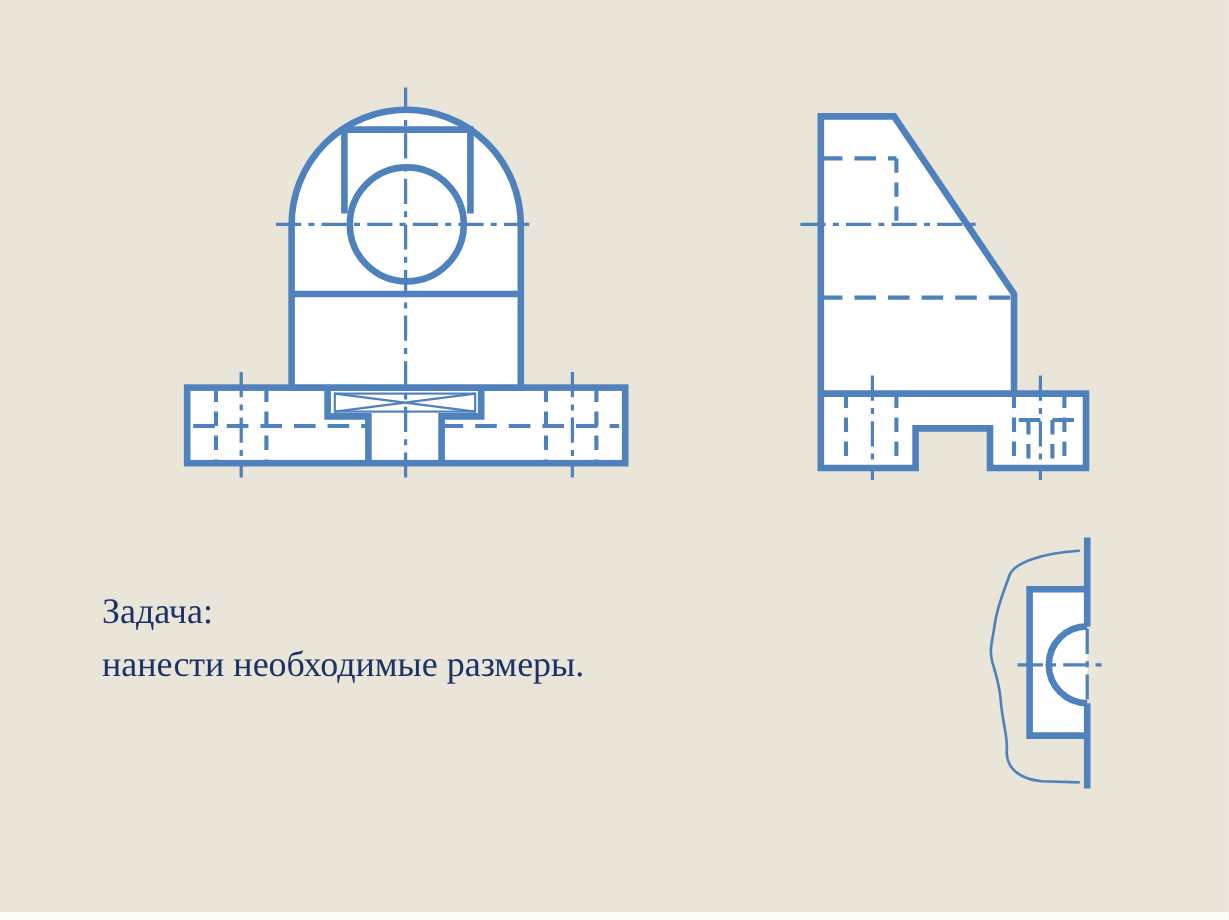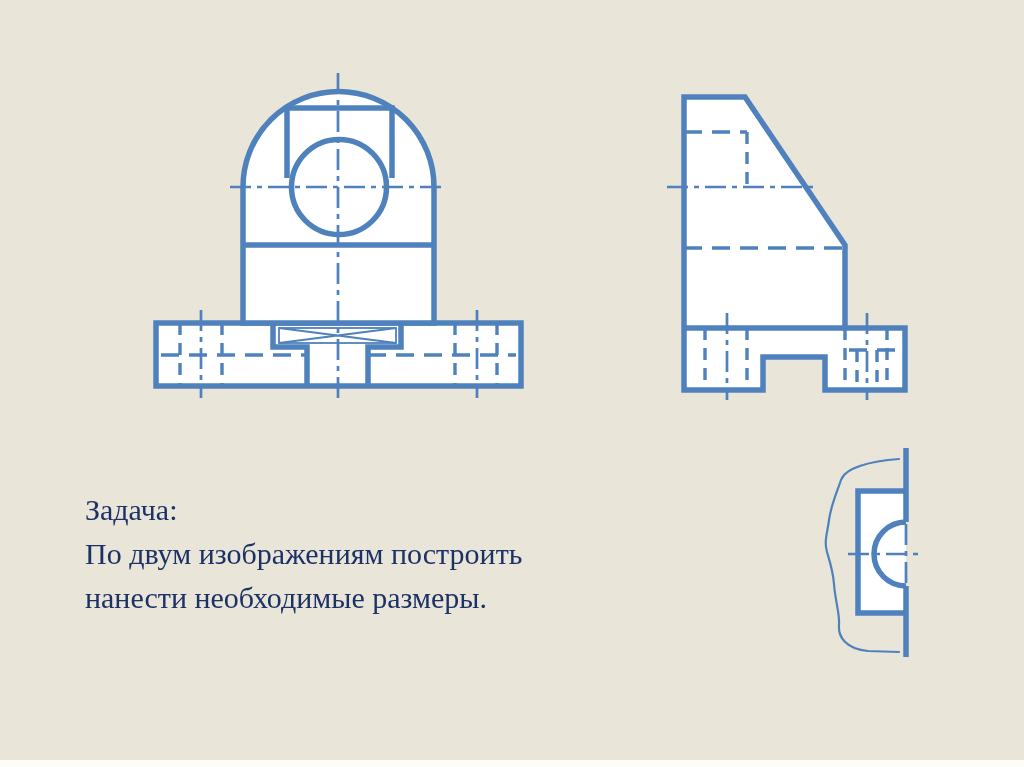--- a/index.html
+++ b/index.html
@@ -149,18 +149,17 @@
       <path class="tk" d="M906,448 V522 M906,586 V657"></path>
 
       <path class="tk" d="M906,522 A32,32 0 0 0 906,586"></path>
 
       <path class="cl" d="M848,554 H923 M906,524 V588"></path>
     </g>
   </svg>
 
   <div class="task-text">
     <div>Задача:</div>
-    <div>По двум изображениям построить</div>
     <div>нанести необходимые размеры.</div>
   </div>
 
   <div class="bottom-strip"></div>
 </div>
 
 </body></html>

